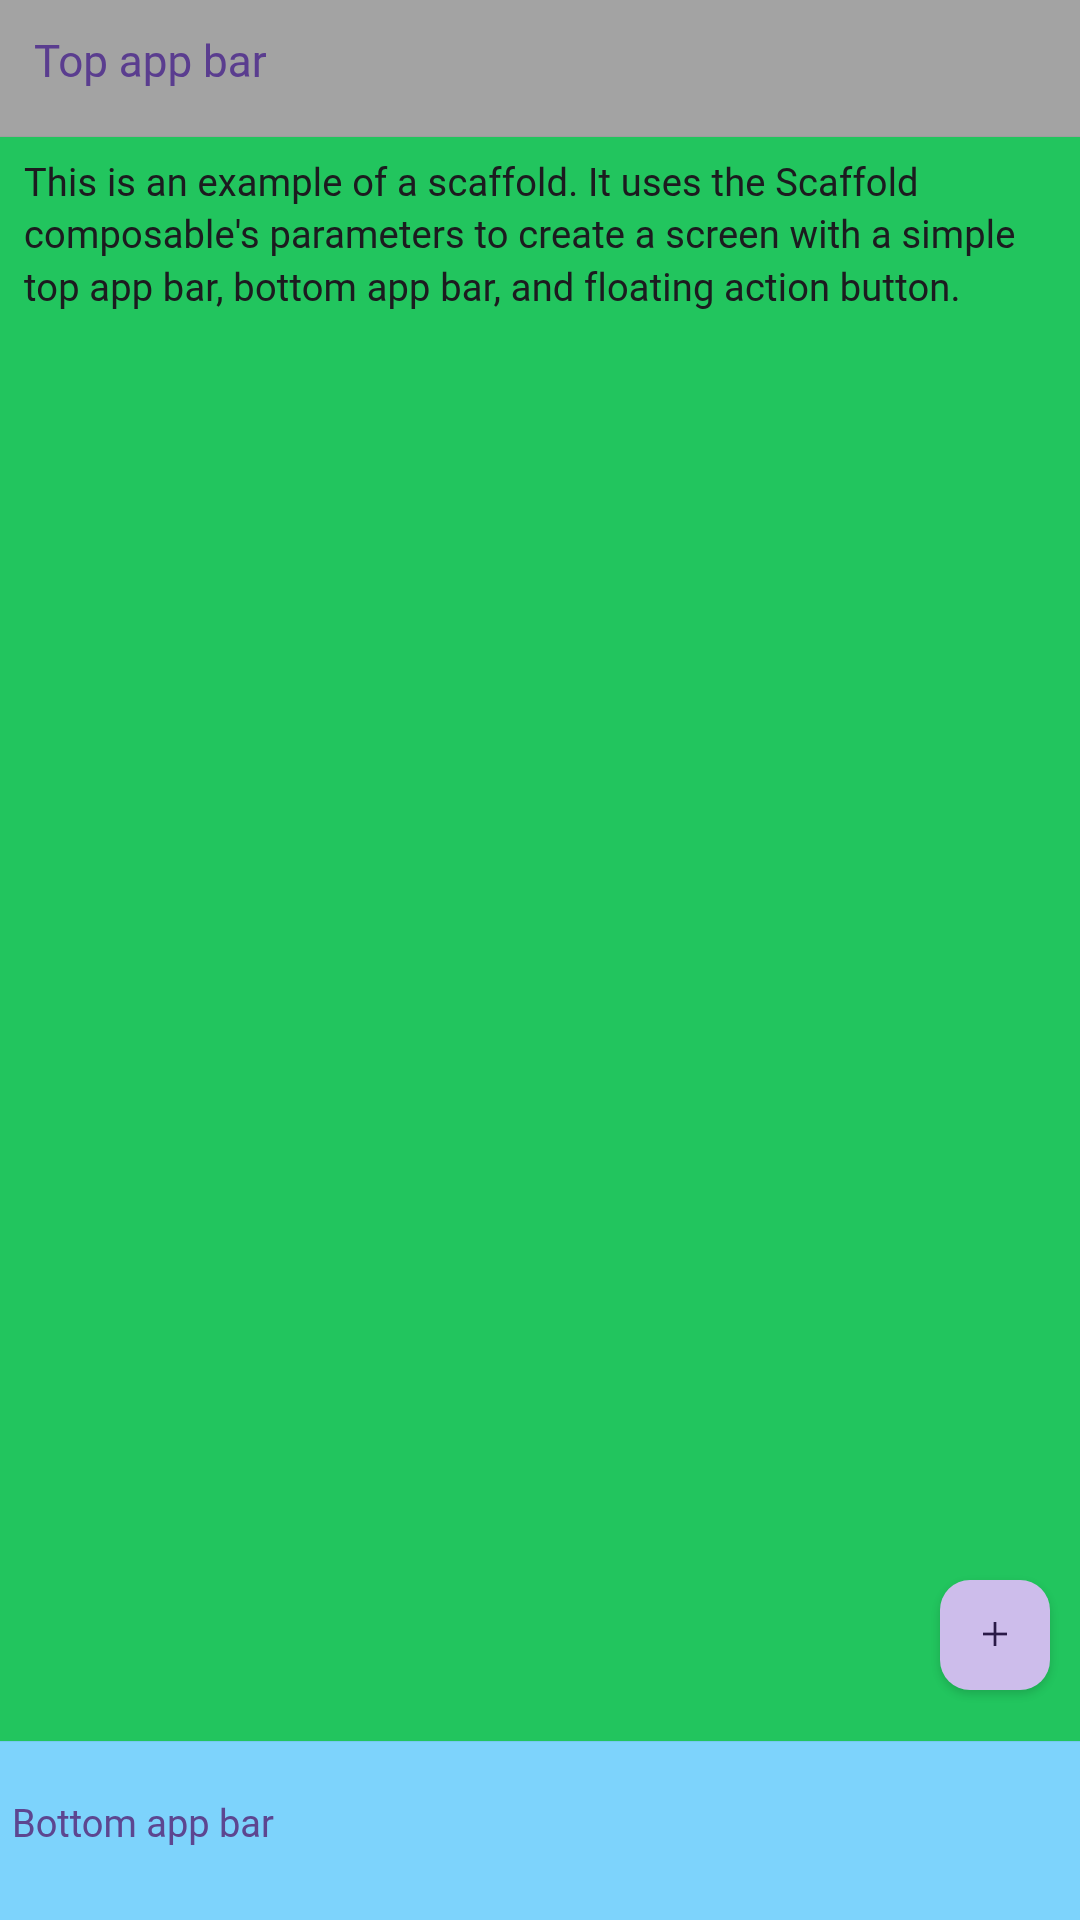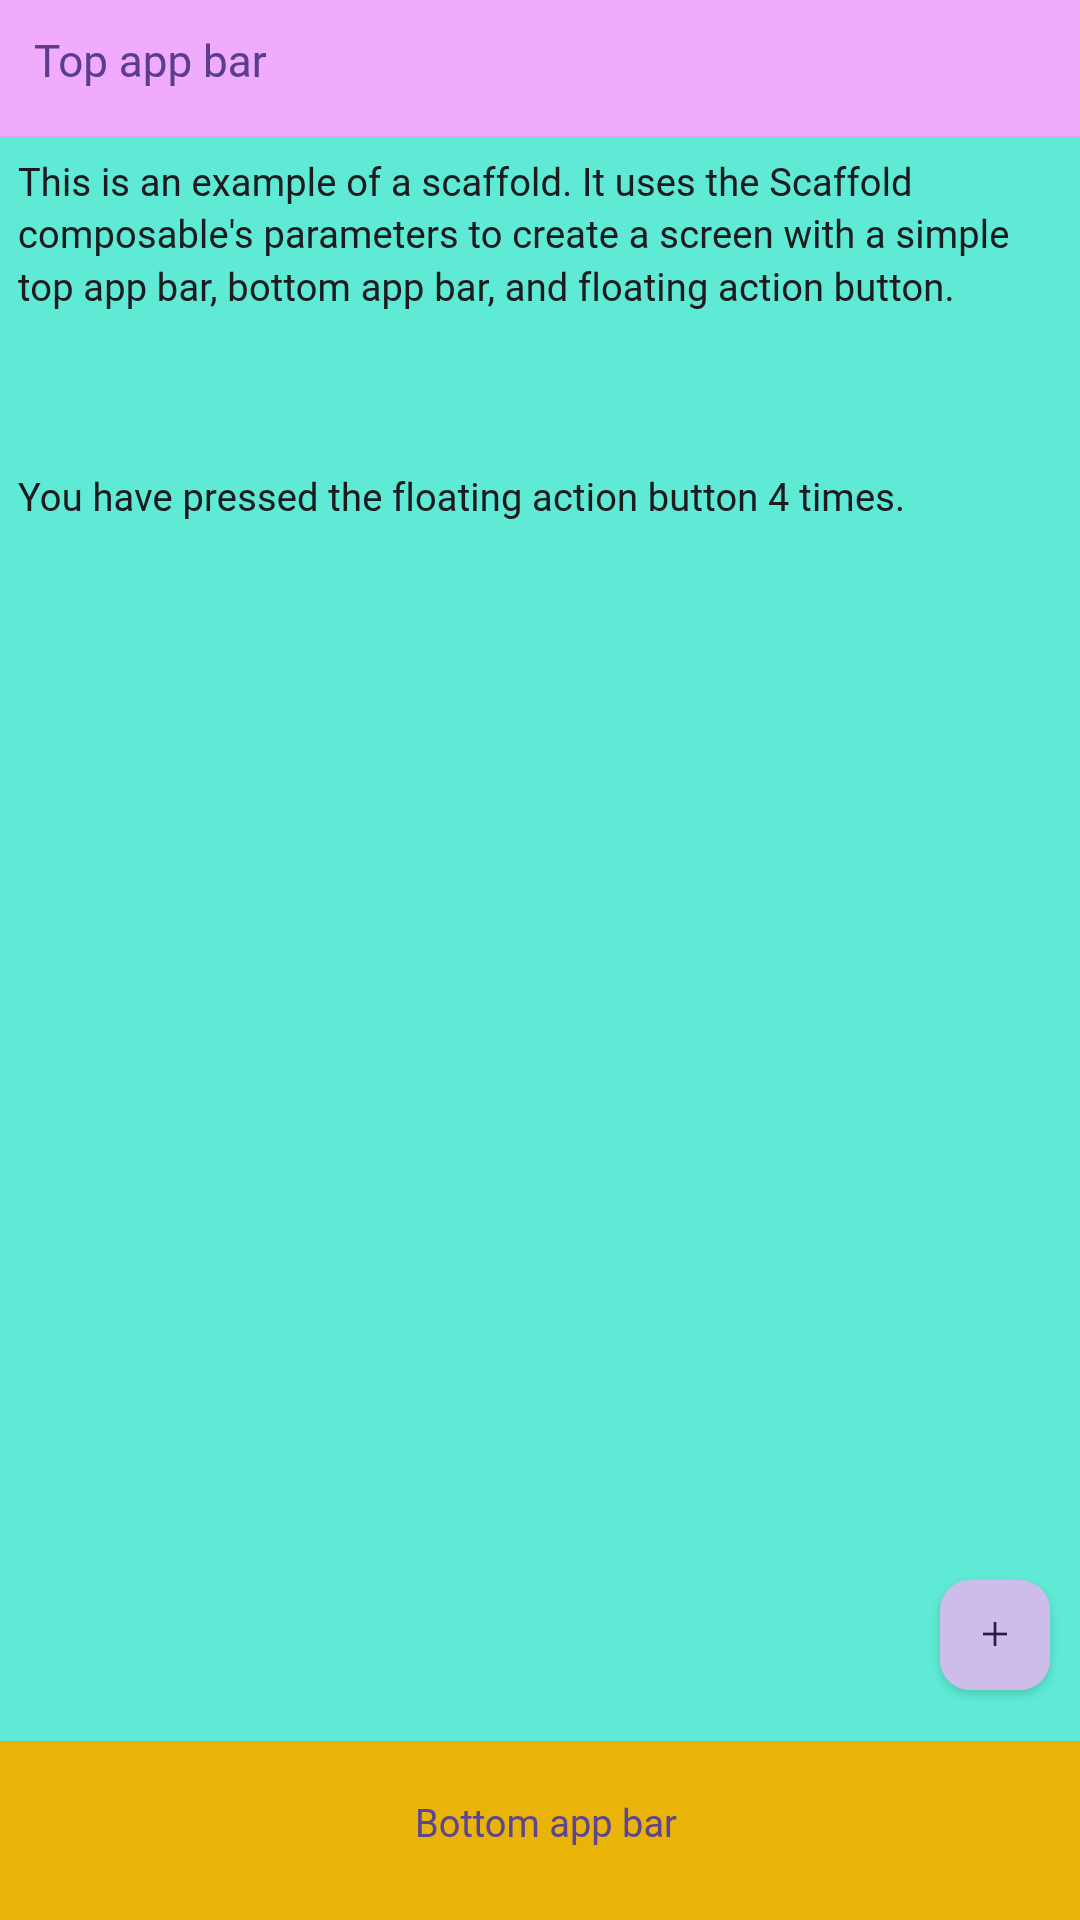--- a/index.html
+++ b/index.html
@@ -13,49 +13,49 @@
       height: 1920px;
       font-family: -apple-system, BlinkMacSystemFont, 'Segoe UI', Roboto, sans-serif;
       display: flex;
       flex-direction: column;
       background: #ffffff;
       position: relative;
       overflow: hidden;
     }
     
     .top-app-bar {
-      background: #f0abfc;
+      background: #a3a3a3;
       padding: 36px 34px 48px 34px;
       border-bottom: 1px solid rgba(0,0,0,0.03);
     }
     
     .top-app-bar-title {
       font-size: 44px;
       font-weight: 400;
       color: #5a3d8f;
     }
     
     .content {
       flex: 1;
-      padding: 20px 18px;
-      background: #5eead4;
+      padding: 20px 24px;
+      background: #22c55e;
     }
     
     .content-text {
       font-size: 38px;
       line-height: 1.38;
       color: #1c1b1f;
       font-weight: 400;
       letter-spacing: 0.2px;
     }
     
     .bottom-app-bar {
-      background: #eab308;
+      background: #7dd3fc;
       padding: 60px 0 74px 12px;
-      text-align: center;
+      text-align: left;
       border-top: 1px solid rgba(0,0,0,0.05);
     }
     
     .bottom-app-bar-label {
       font-size: 38px;
       font-weight: 400;
       color: #5d4690;
     }
     
     .fab {
@@ -83,21 +83,20 @@
 <body>
 
 <div class="top-app-bar">
   <div class="top-app-bar-title">Top app bar</div>
 </div>
 
 <div class="content">
   <div class="content-text">
     <span>This is an example of a scaffold. It uses the Scaffold composable's parameters to create a screen with a simple top app bar, bottom app bar, and floating action button.</span><br><br>
     <br><br>
-    <span>You have pressed the floating action button 4 times.</span>
   </div>
 </div>
 
 <button class="fab">
   <span>
     <svg viewBox="0 0 24 24" fill="none" stroke="#2a1a47" stroke-width="1.8">
       <line x1="12" y1="4" x2="12" y2="20"></line>
       <line x1="4" y1="12" x2="20" y2="12"></line>
     </svg>
   </span>

